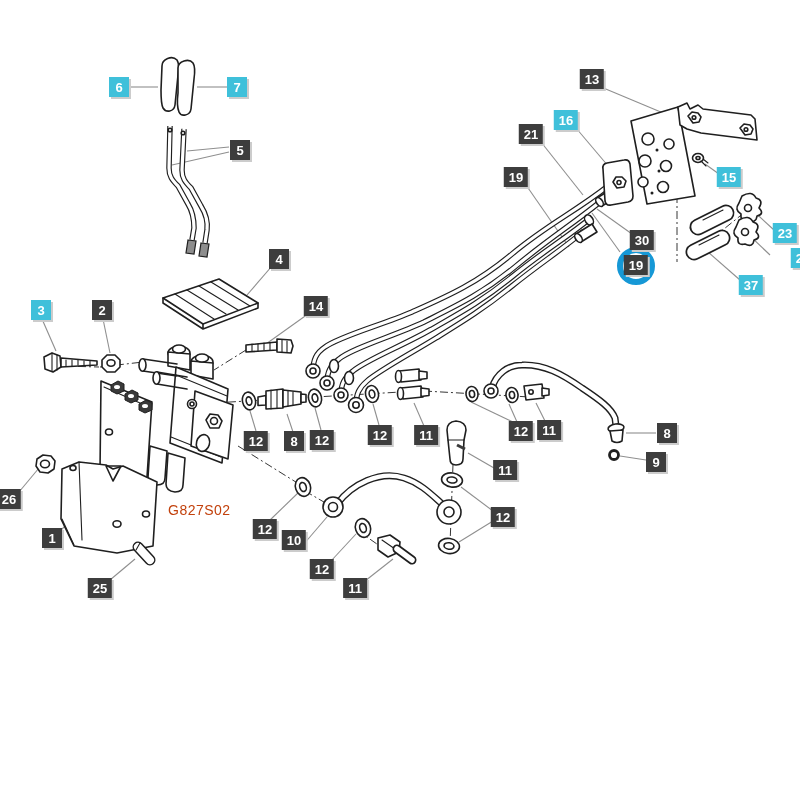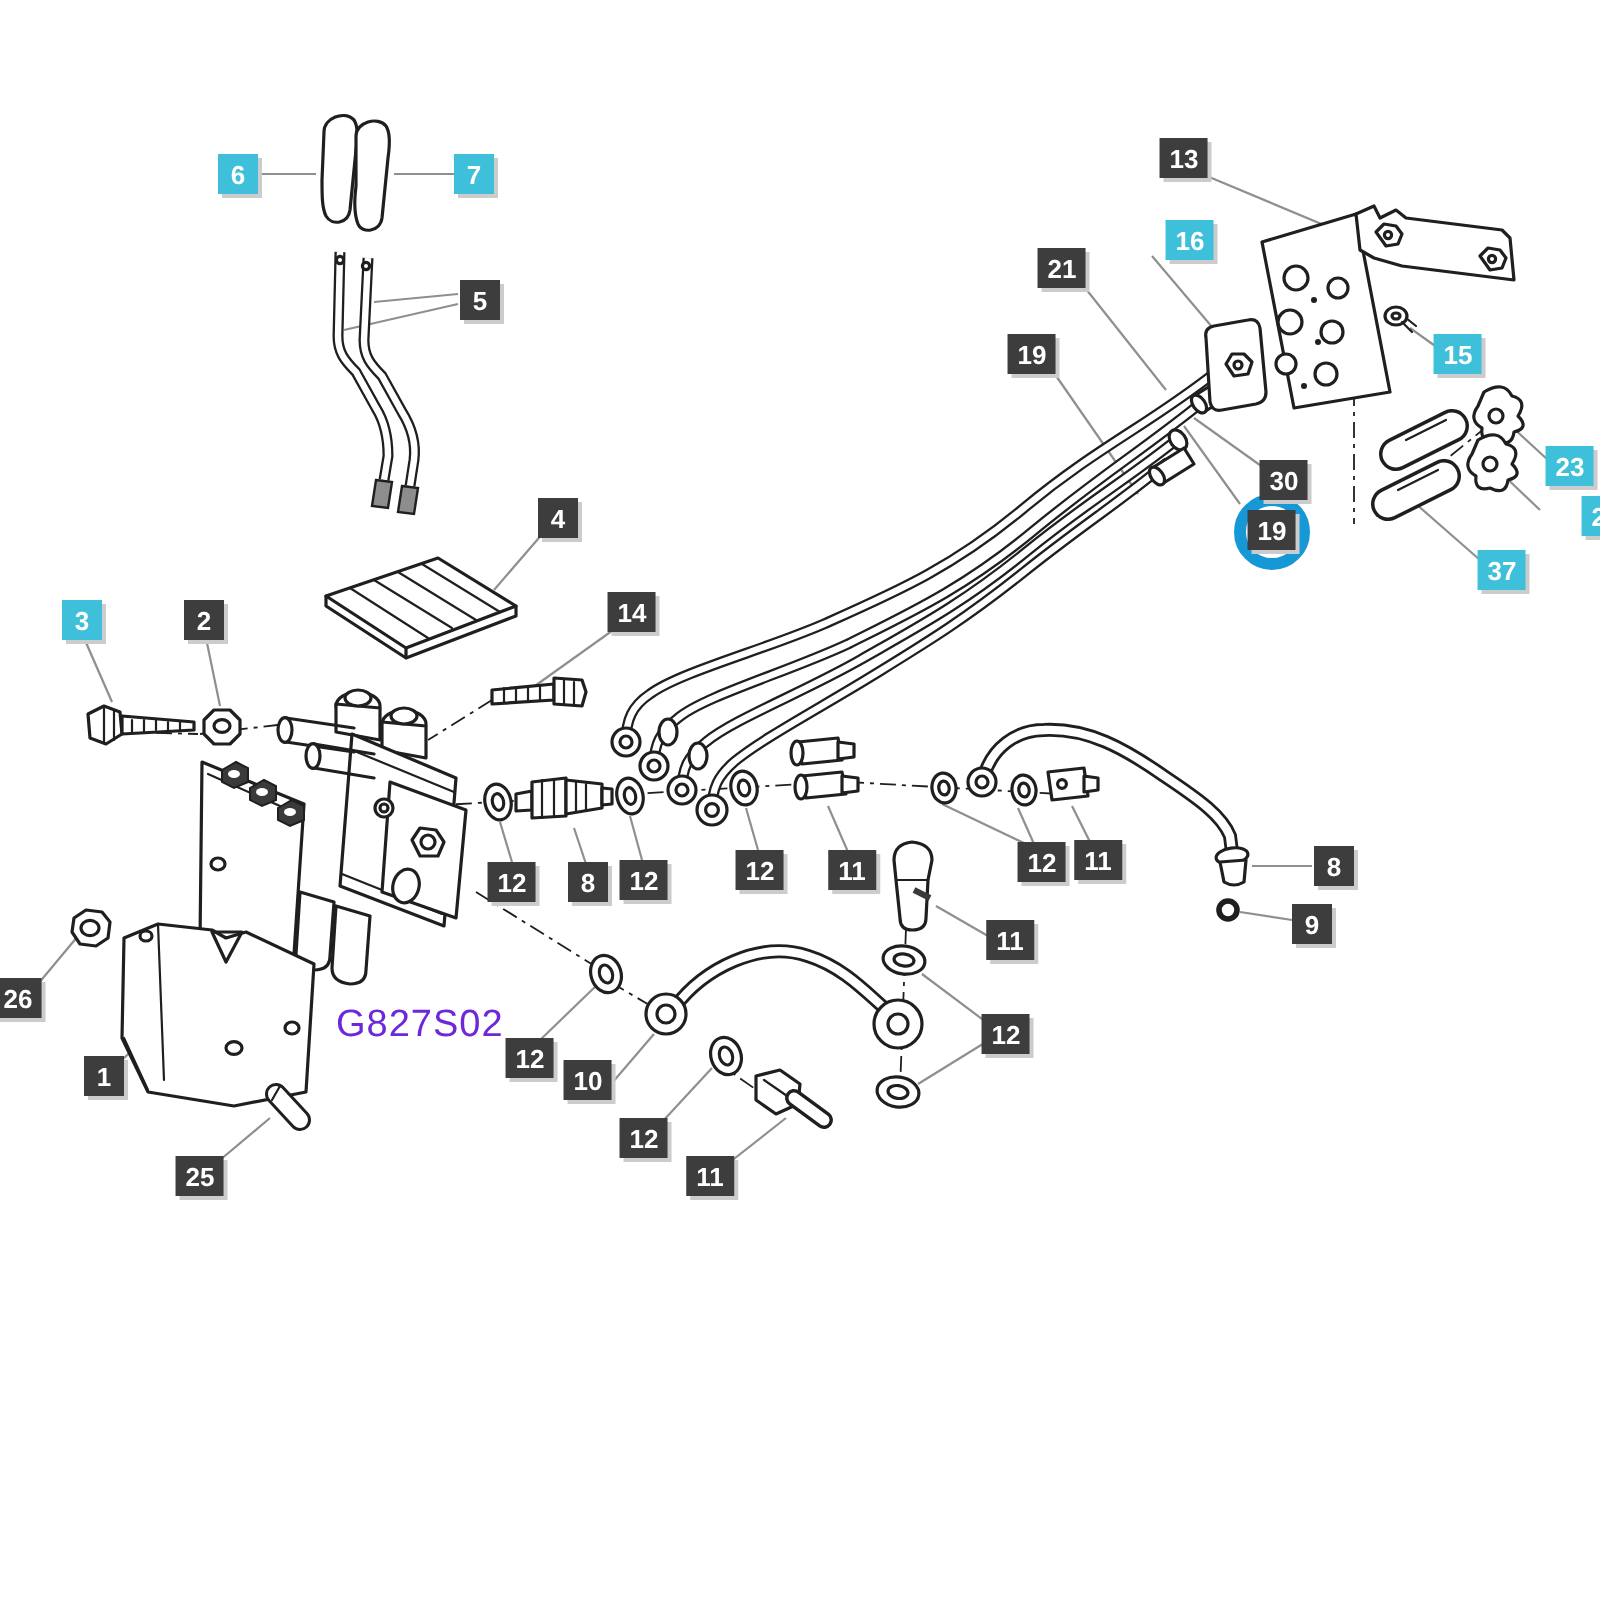--- a/index.html
+++ b/index.html
@@ -23,21 +23,21 @@
   .ho{fill:none;stroke:var(--line-art);stroke-width:7;stroke-linecap:round}
   .hi{fill:none;stroke:#fff;stroke-width:4.2;stroke-linecap:round}
   .co{position:absolute;transform:translate(-50%,-50%);min-width:10px;height:20px;padding:0 5px;
       display:flex;align-items:center;justify-content:center;font-size:13px;font-weight:bold;
       line-height:1;color:var(--callout-text);box-shadow:2px 2px 0 var(--callout-shadow);
       z-index:3;cursor:pointer;user-select:none}
   .co.dark{background:var(--callout-dark-bg)}
   .co.cyan{background:var(--callout-cyan-bg)}
   .hl-ring{position:absolute;transform:translate(-50%,-50%);width:26px;height:26px;
       border:6px solid var(--highlight-ring);border-radius:50%;z-index:2}
-  .part-code{position:absolute;z-index:2;font-size:19px;color:#6d28d9;letter-spacing:.5px}
+  .part-code{position:absolute;z-index:2;font-size:14px;color:#c2410c;letter-spacing:.5px}
 </style>
 </head>
 <body>
 
 <svg class="art" width="800" height="800" viewBox="0 0 800 800">
 
   <g>
     <path class="dash" d="M62,366 L99,367"></path>
     <path class="dash" d="M100,367 L143,362"></path>
     <path class="dash" d="M246,350 L214,370"></path>
@@ -340,21 +340,21 @@
 <div class="hl-ring" style="left:636px;top:266px"></div>
 
 <div class="co cyan" style="left:119px;top:87px">6</div>
 <div class="co cyan" style="left:237px;top:87px">7</div>
 <div class="co dark" style="left:240px;top:150px">5</div>
 <div class="co dark" style="left:279px;top:259px">4</div>
 <div class="co cyan" style="left:41px;top:310px">3</div>
 <div class="co dark" style="left:102px;top:310px">2</div>
 <div class="co dark" style="left:316px;top:306px">14</div>
 <div class="co dark" style="left:592px;top:79px">13</div>
-<div class="co cyan" style="left:595px;top:120px">16</div>
+<div class="co cyan" style="left:566px;top:120px">16</div>
 <div class="co dark" style="left:531px;top:134px">21</div>
 <div class="co dark" style="left:516px;top:177px">19</div>
 <div class="co cyan" style="left:729px;top:177px">15</div>
 <div class="co dark" style="left:642px;top:240px">30</div>
 <div class="co dark" style="left:636px;top:265px">19</div>
 <div class="co cyan" style="left:785px;top:233px">23</div>
 <div class="co cyan" style="left:803px;top:258px">24</div>
 <div class="co cyan" style="left:751px;top:285px">37</div>
 <div class="co dark" style="left:256px;top:441px">12</div>
 <div class="co dark" style="left:294px;top:441px">8</div>

